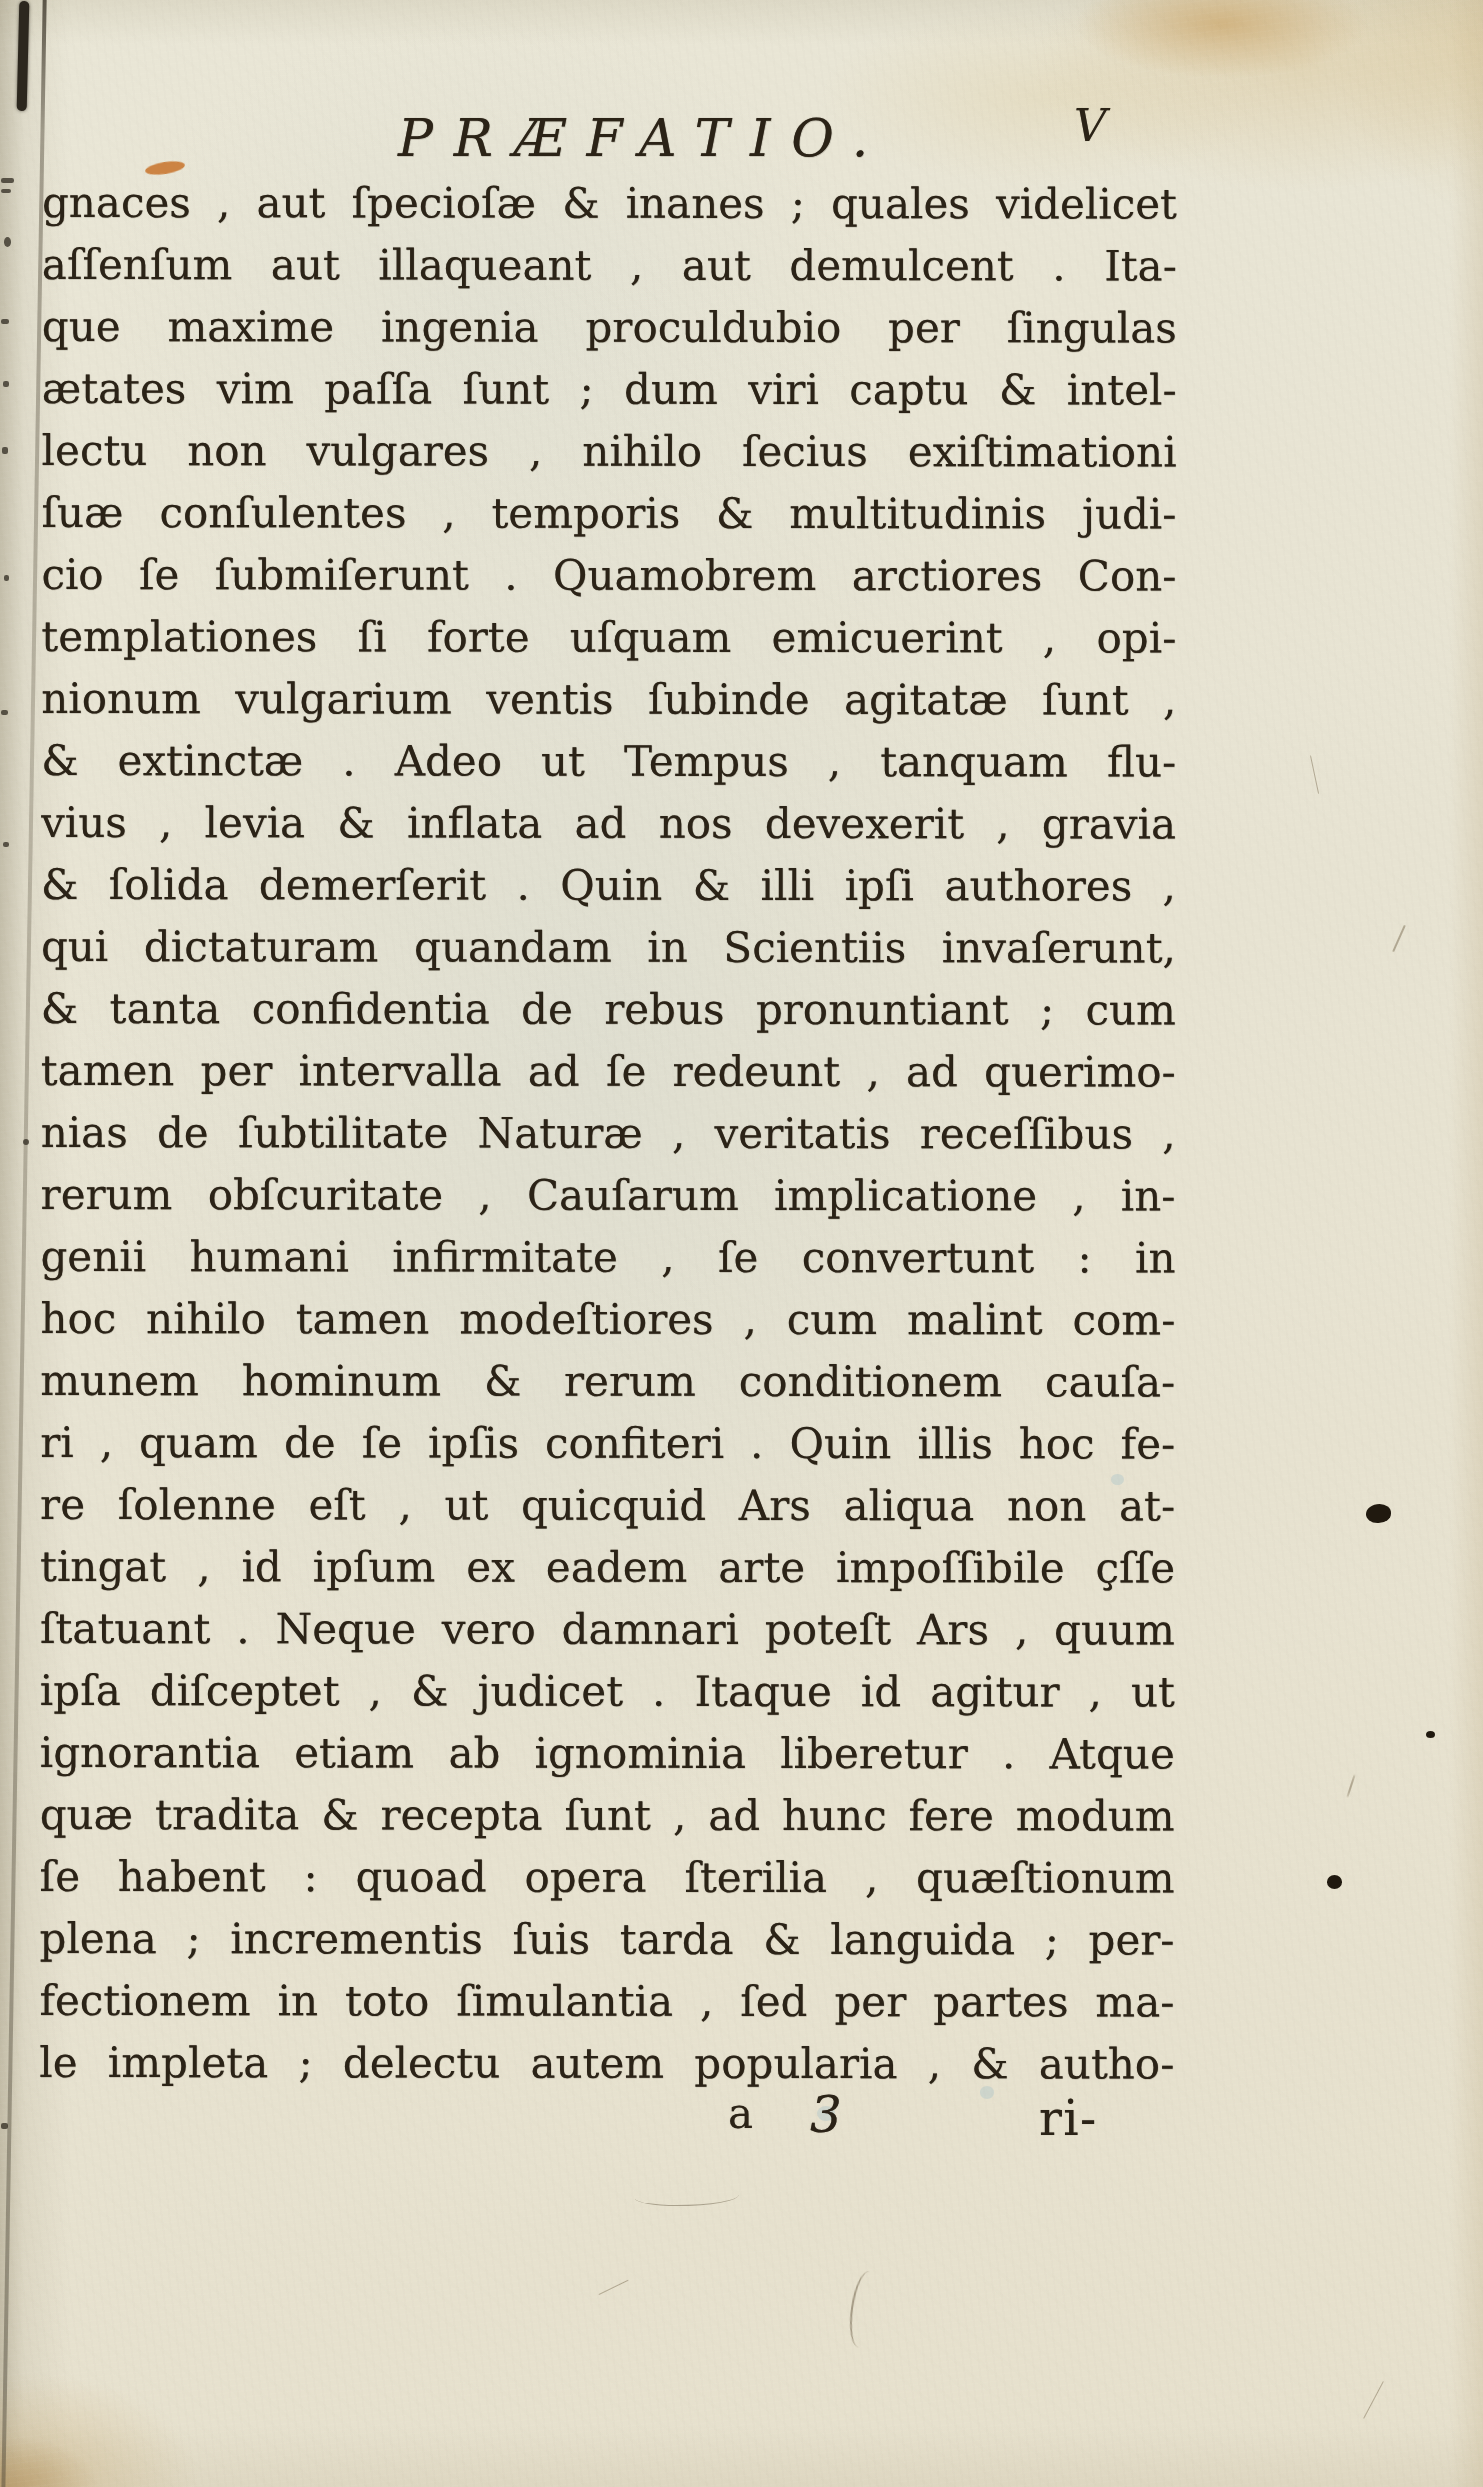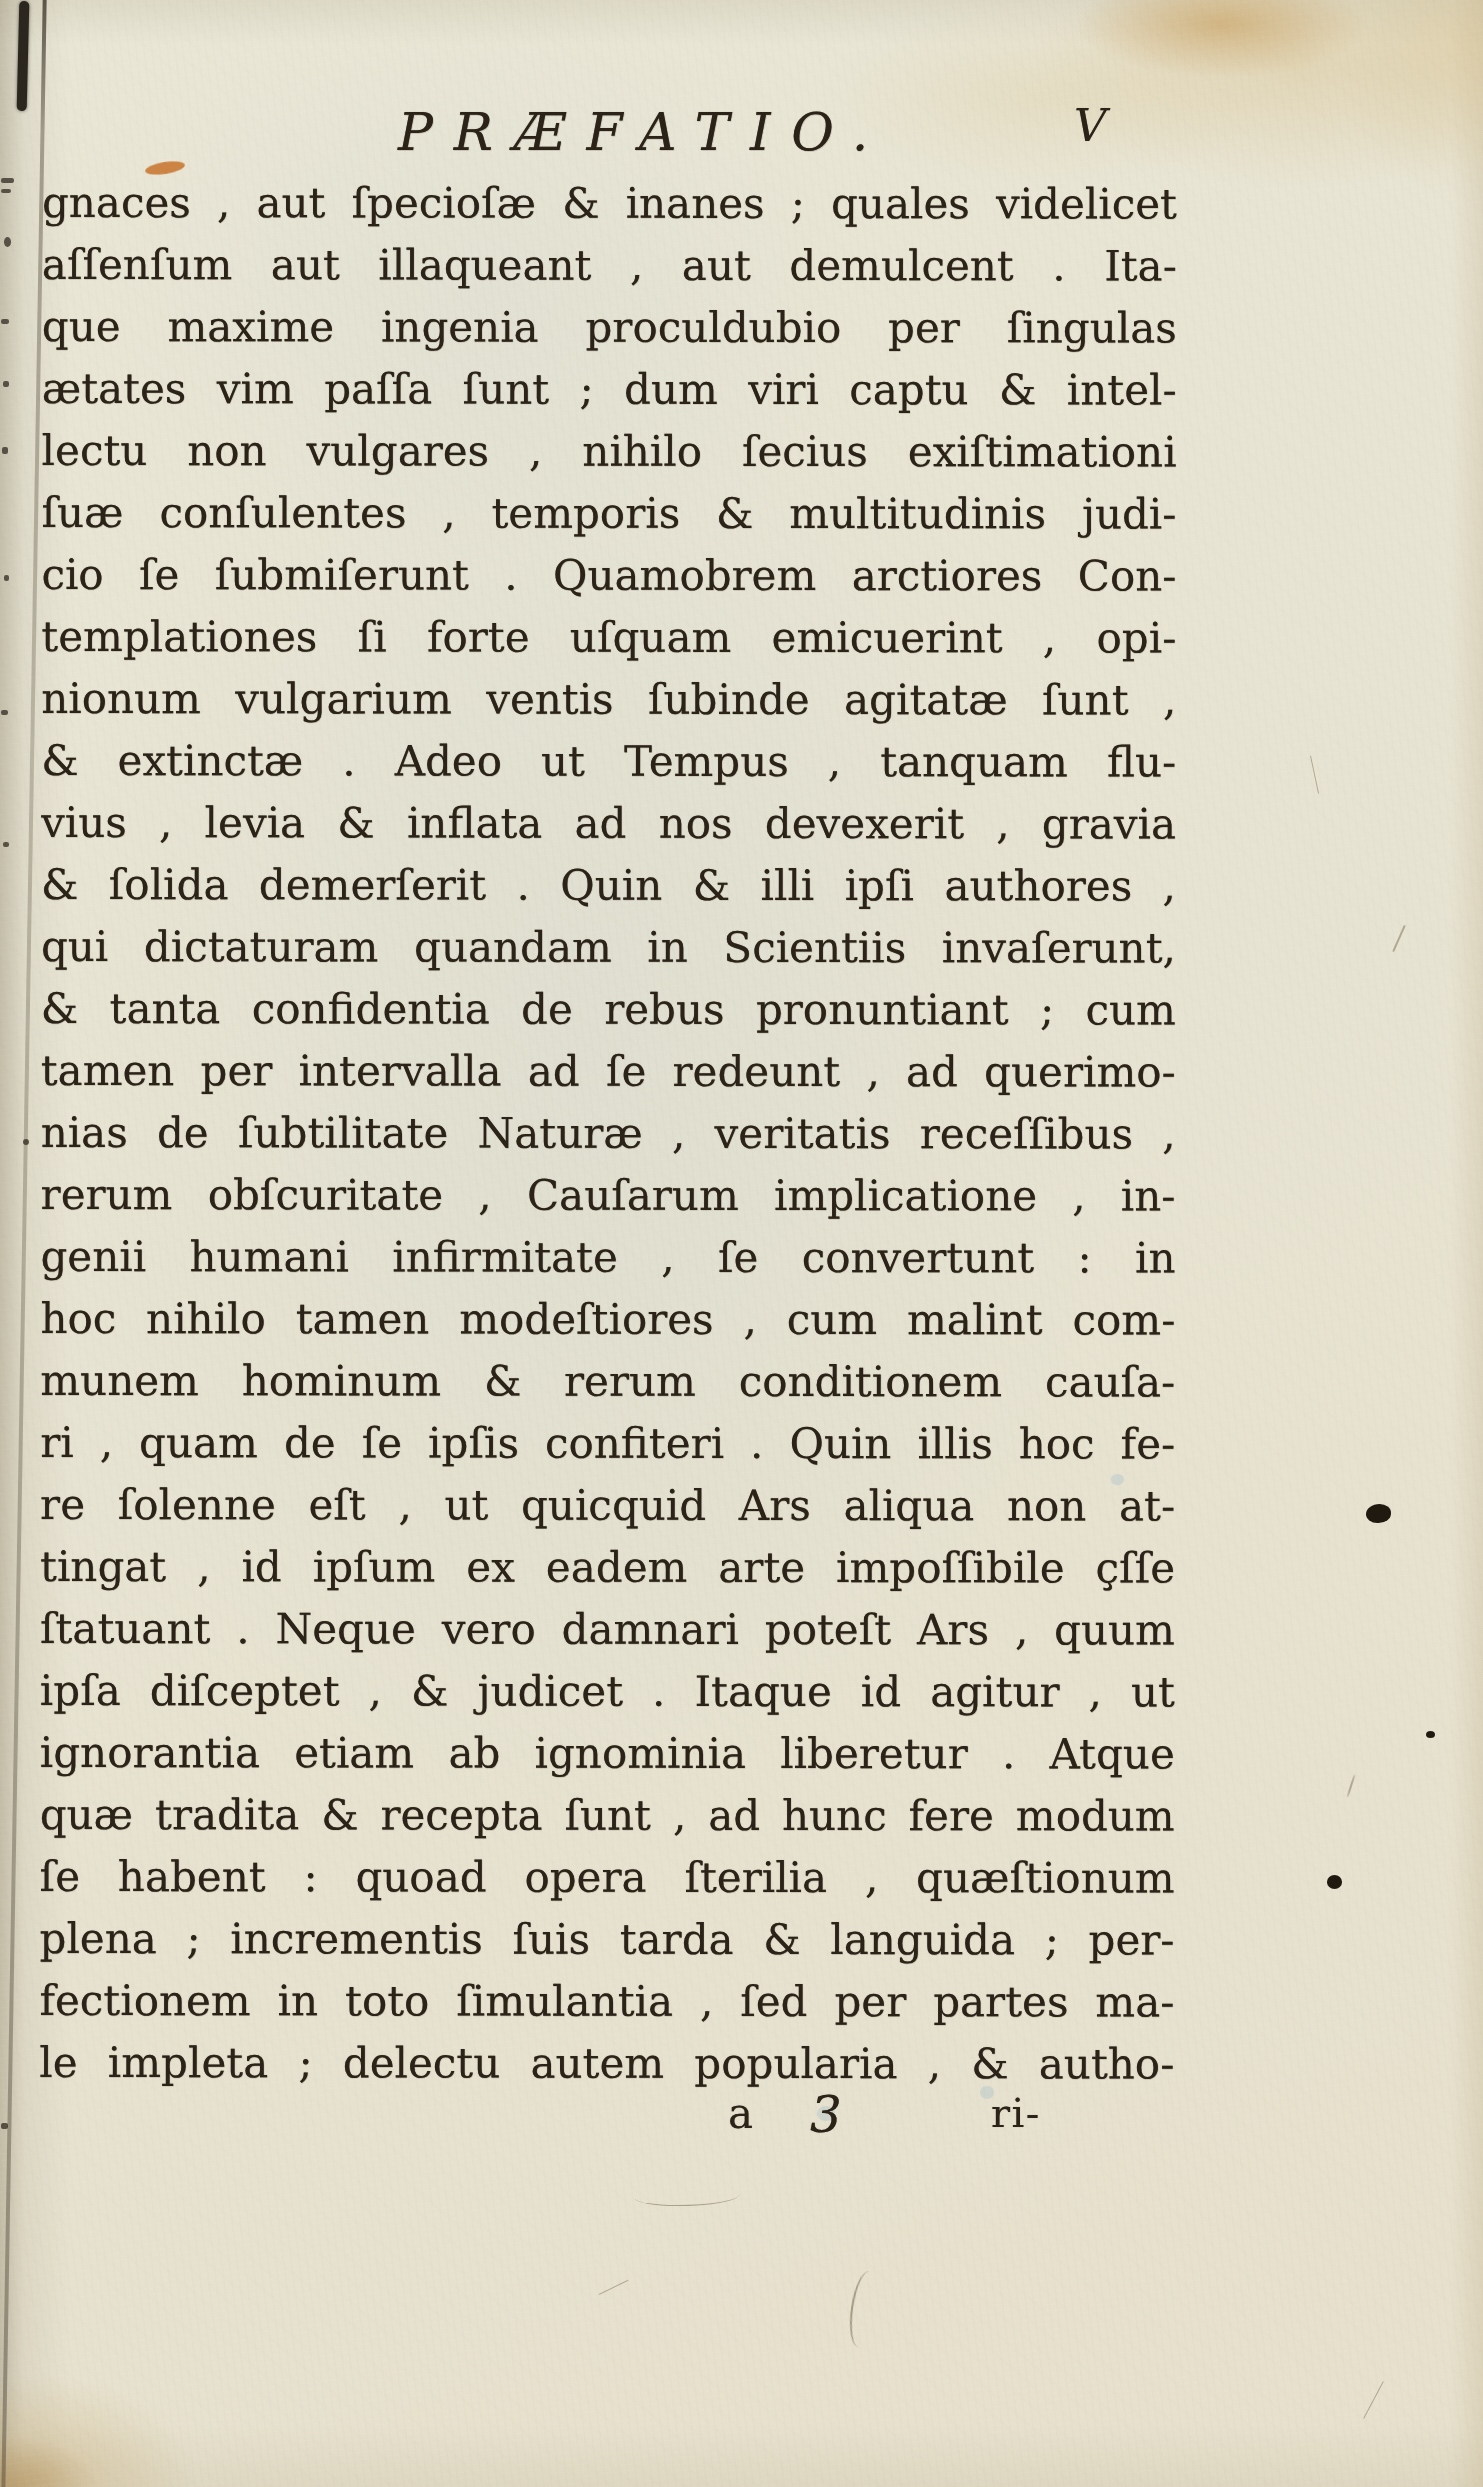--- a/index.html
+++ b/index.html
@@ -73,21 +73,21 @@
   }
   .paren-fiber {
     left: 851px; top: 2271px; width: 24px; height: 77px;
     border-left: 2.1px solid rgba(95,82,58,0.5);
     border-radius: 50% 0 0 50%; transform: rotate(8deg); filter: blur(0.3px);
   }
 
   
   .ink { color: #2b2317; }
   .page-title {
-    position: absolute; z-index: 4; left: 398px; top: 102px; height: 58px;
+    position: absolute; z-index: 4; left: 398px; top: 108px; height: 58px;
     font-size: 52px; font-style: italic; letter-spacing: 0.40em;
     white-space: nowrap;
     text-shadow: 0 0 0.7px rgba(43,35,23,0.65), 0.7px 0.7px 0 rgba(43,35,23,0.12);
   }
   .page-number {
     position: absolute; z-index: 4; left: 1074px; top: 99px;
     font-size: 45px; font-style: italic;
     text-shadow: 0 0 0.7px rgba(43,35,23,0.6);
   }
   .text-block {
@@ -96,21 +96,21 @@
   }
   .line {
     height: 62px; line-height: 62px; font-size: 42px;
     text-align: justify; text-align-last: justify;
     overflow: hidden; white-space: normal;
     text-shadow: 0 0 0.7px rgba(43,35,23,0.55), 0.5px 0.7px 0 rgba(43,35,23,0.16);
   }
   .sig { position: absolute; z-index: 4; text-shadow: 0 0 0.7px rgba(43,35,23,0.6); }
   .sig-a  { left: 728px; top: 2089px; font-size: 42px; }
   .sig-3  { left: 810px; top: 2086px; font-size: 50px; font-style: italic; }
-  .sig-ri { left: 991px; top: 2090px; font-size: 40px; letter-spacing: 1.4px; }
+  .sig-ri { left: 1039px; top: 2090px; font-size: 48px; letter-spacing: 1.4px; }
 </style>
 </head>
 <body>
 
 <div class="paper"></div>
 <div class="grain"></div>
 
 <div class="mark gutter-line"></div>
 <div class="mark binding-bar"></div>
 

